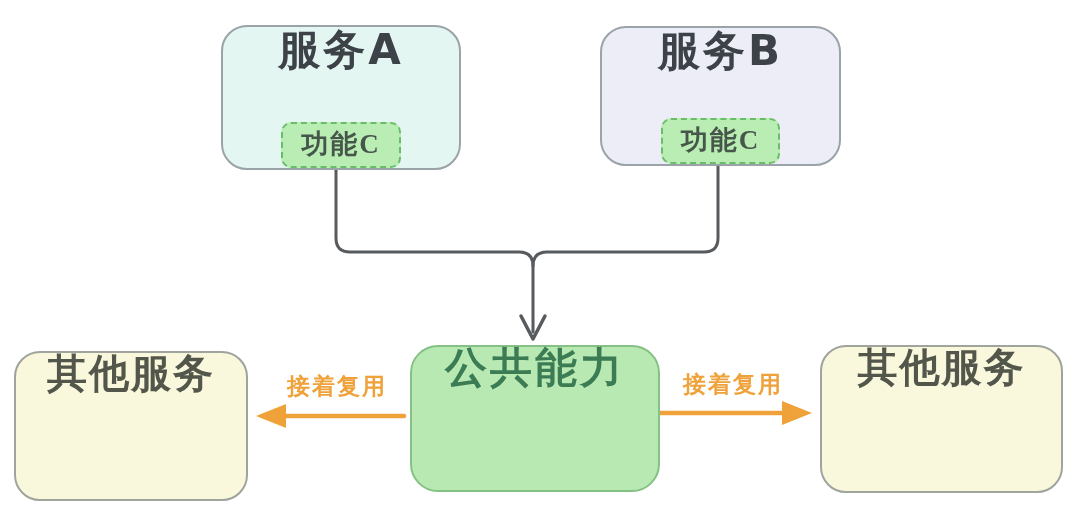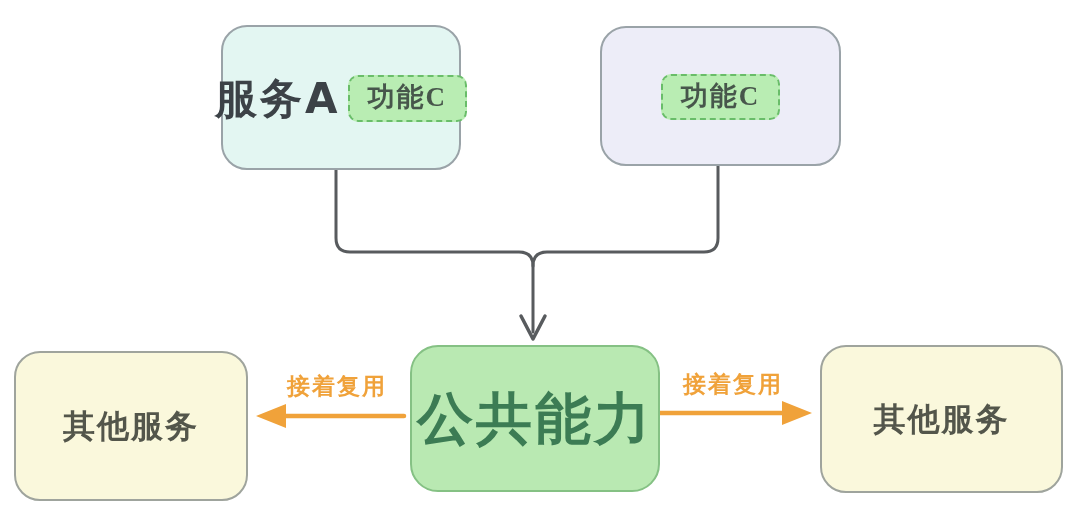--- a/index.html
+++ b/index.html
@@ -54,23 +54,23 @@
     stroke-width:4.5;
     stroke-linecap:round;
   }
   .orange-head{
     fill:var(--arrow-orange);
   }
   .node{
     position:absolute;
     box-sizing:border-box;
     display:flex;
-    flex-direction:row;
+    flex-direction:column;
     align-items:center;
-    justify-content:center;
+    justify-content:space-between;
   }
   .service{
     border:2.5px solid var(--service-border);
     border-radius:26px;
     gap:7px;
     padding-top:2px;
   }
   .service-a{
     left:221px;top:25px;width:240px;height:145px;
     background:var(--service-a-bg);
@@ -101,30 +101,30 @@
     font-family:Liberation Serif, serif;
   }
   .common{
     left:410px;top:345px;width:250px;height:147px;
     background:var(--common-bg);
     border:2.5px solid var(--common-border);
     border-radius:28px;
   }
   .common .node-title{
     color:var(--common-text);
-    font-size:56px;
+    font-size:42px;
   }
   .other{
     background:var(--other-bg);
     border:2.5px solid var(--other-border);
     border-radius:26px;
   }
   .other .node-title{
     color:var(--other-text);
-    font-size:32px;
+    font-size:40px;
     letter-spacing:2px;
   }
   .other-left{left:14px;top:351px;width:234px;height:150px;}
   .other-right{left:820px;top:345px;width:243px;height:148px;}
   .reuse-label{
     position:absolute;
     width:160px;
     text-align:center;
     font-size:23px;
     font-weight:700;
@@ -159,20 +159,21 @@
       <polygon class="orange-head" points="812,413 782,401 782,425"></polygon>
     </g>
   </svg>
 
   <div class="node service service-a">
     <div class="node-title">服务A</div>
     <div class="feature-tag">功能C</div>
   </div>
 
   <div class="node service service-b">
+    <div class="node-title">服务B</div>
     <div class="feature-tag">功能C</div>
   </div>
 
   <div class="node common">
     <div class="node-title">公共能力</div>
   </div>
 
   <div class="node other other-left">
     <div class="node-title">其他服务</div>
   </div>

